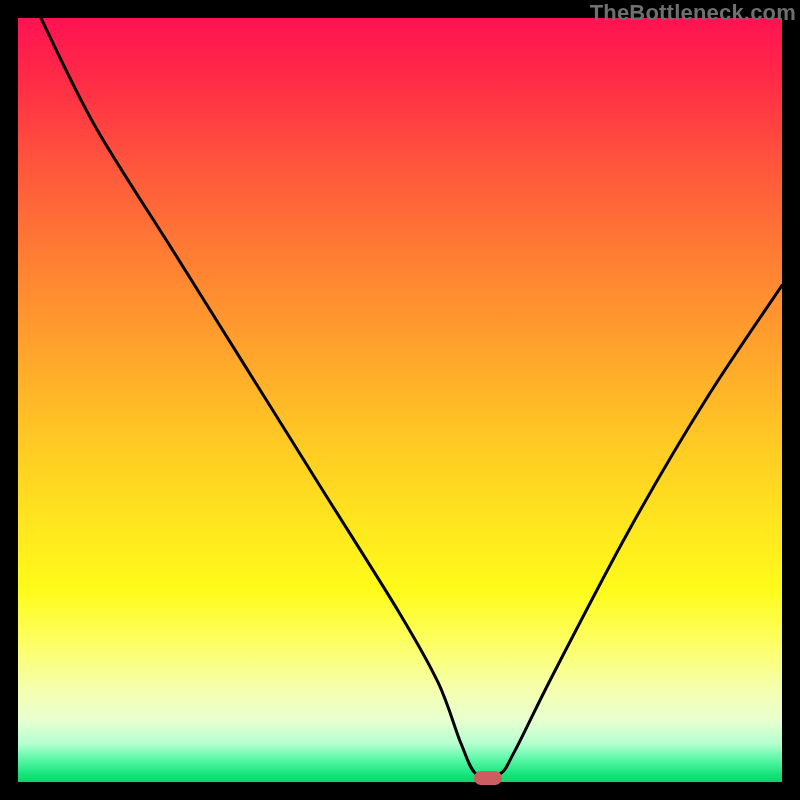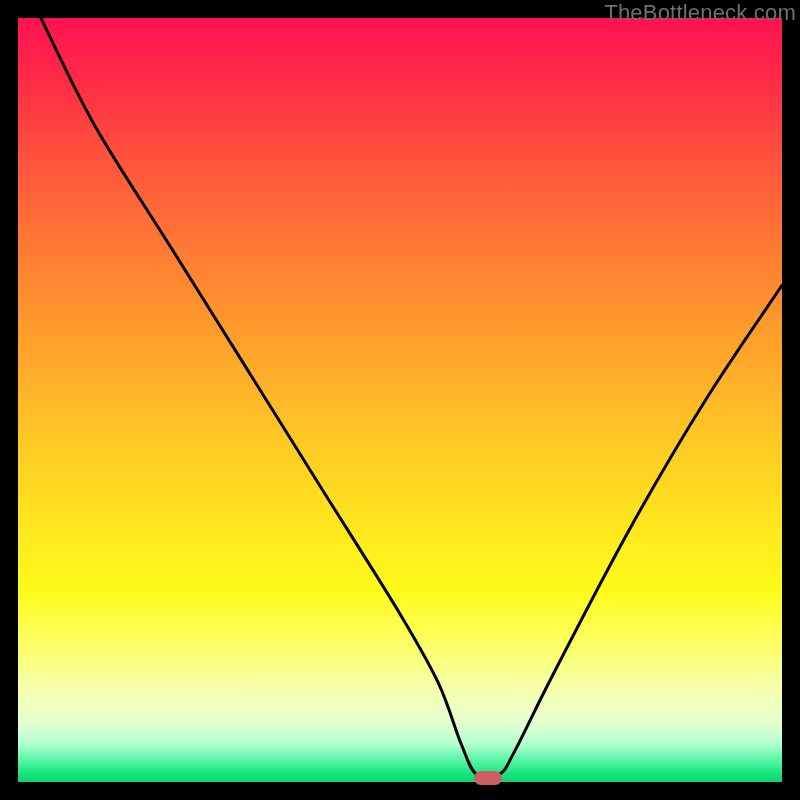--- a/index.html
+++ b/index.html
@@ -38,21 +38,21 @@
       #5cf7a8 97%,
       #15e47a 99%,
       #0ed46a 100%);
   }
   .watermark {
     position: absolute;
     top: 0px;
     right: 4px;
     font-family: Arial, Helvetica, sans-serif;
     font-size: 22px;
-    font-weight: normal;
+    font-weight: bold;
     color: #6f6f6f;
     letter-spacing: 0.2px;
     user-select: none;
   }
   svg.curve {
     position: absolute;
     left: 0;
     top: 0;
     width: 764px;
     height: 764px;

